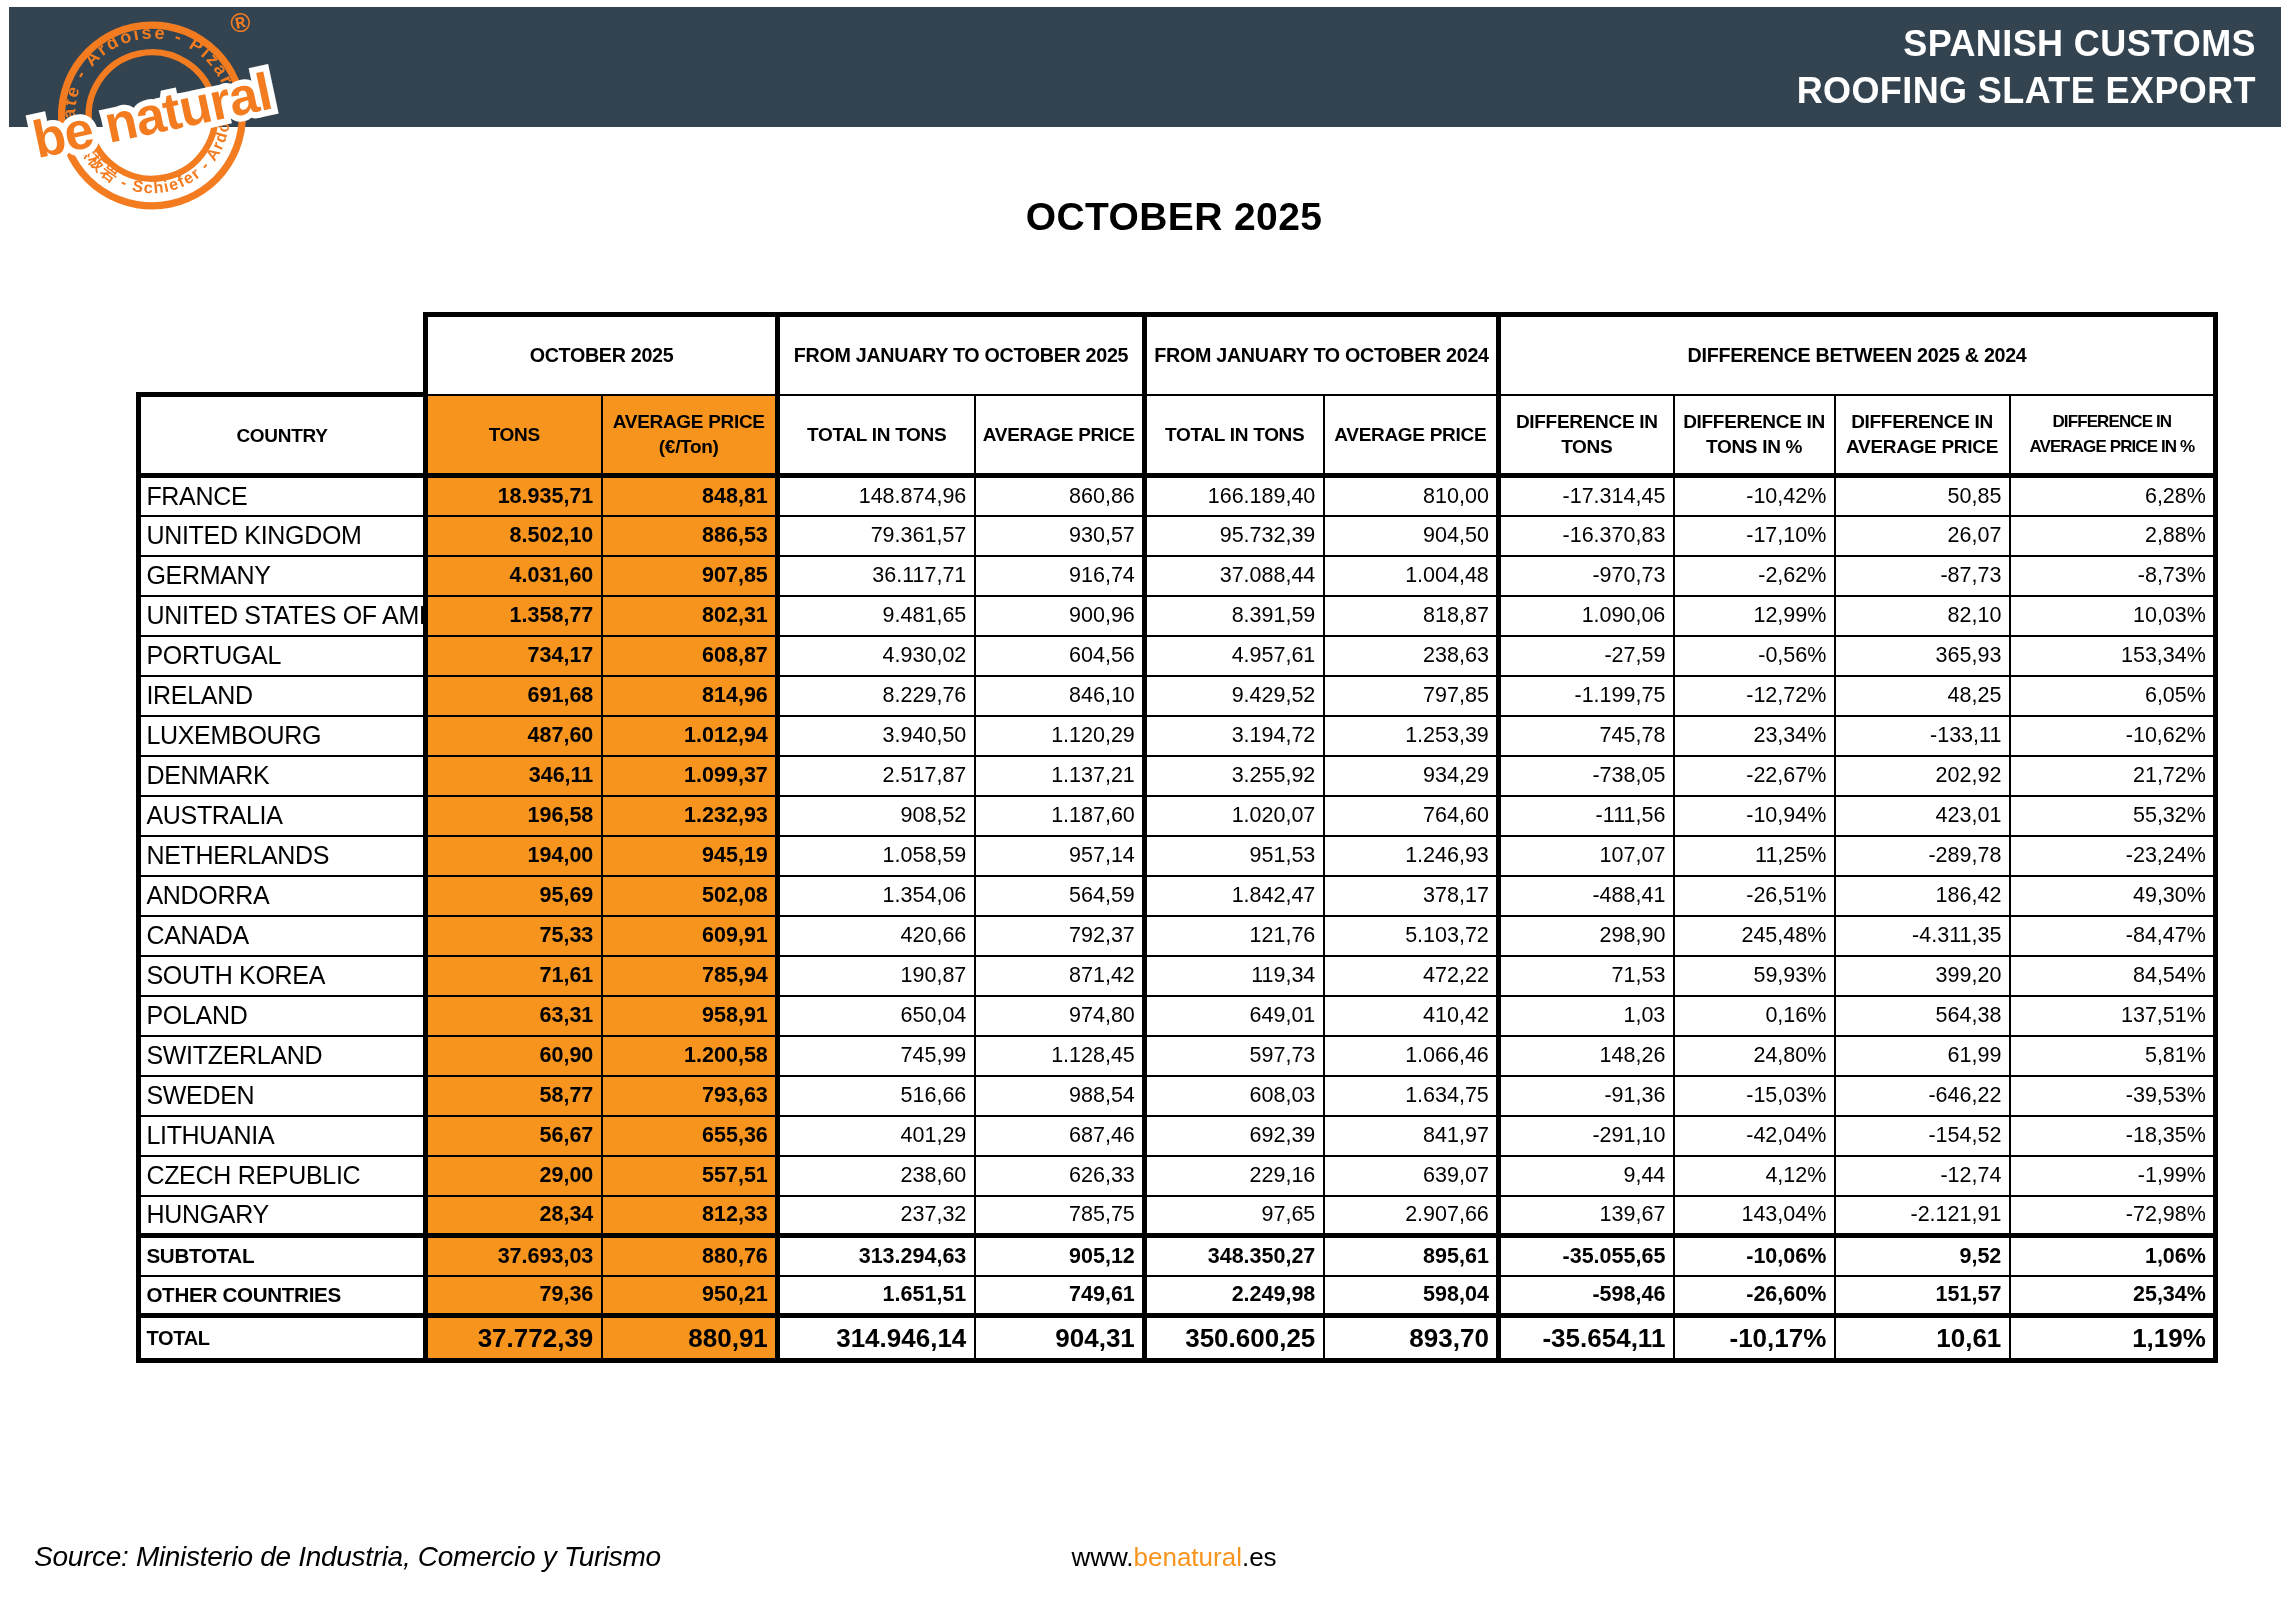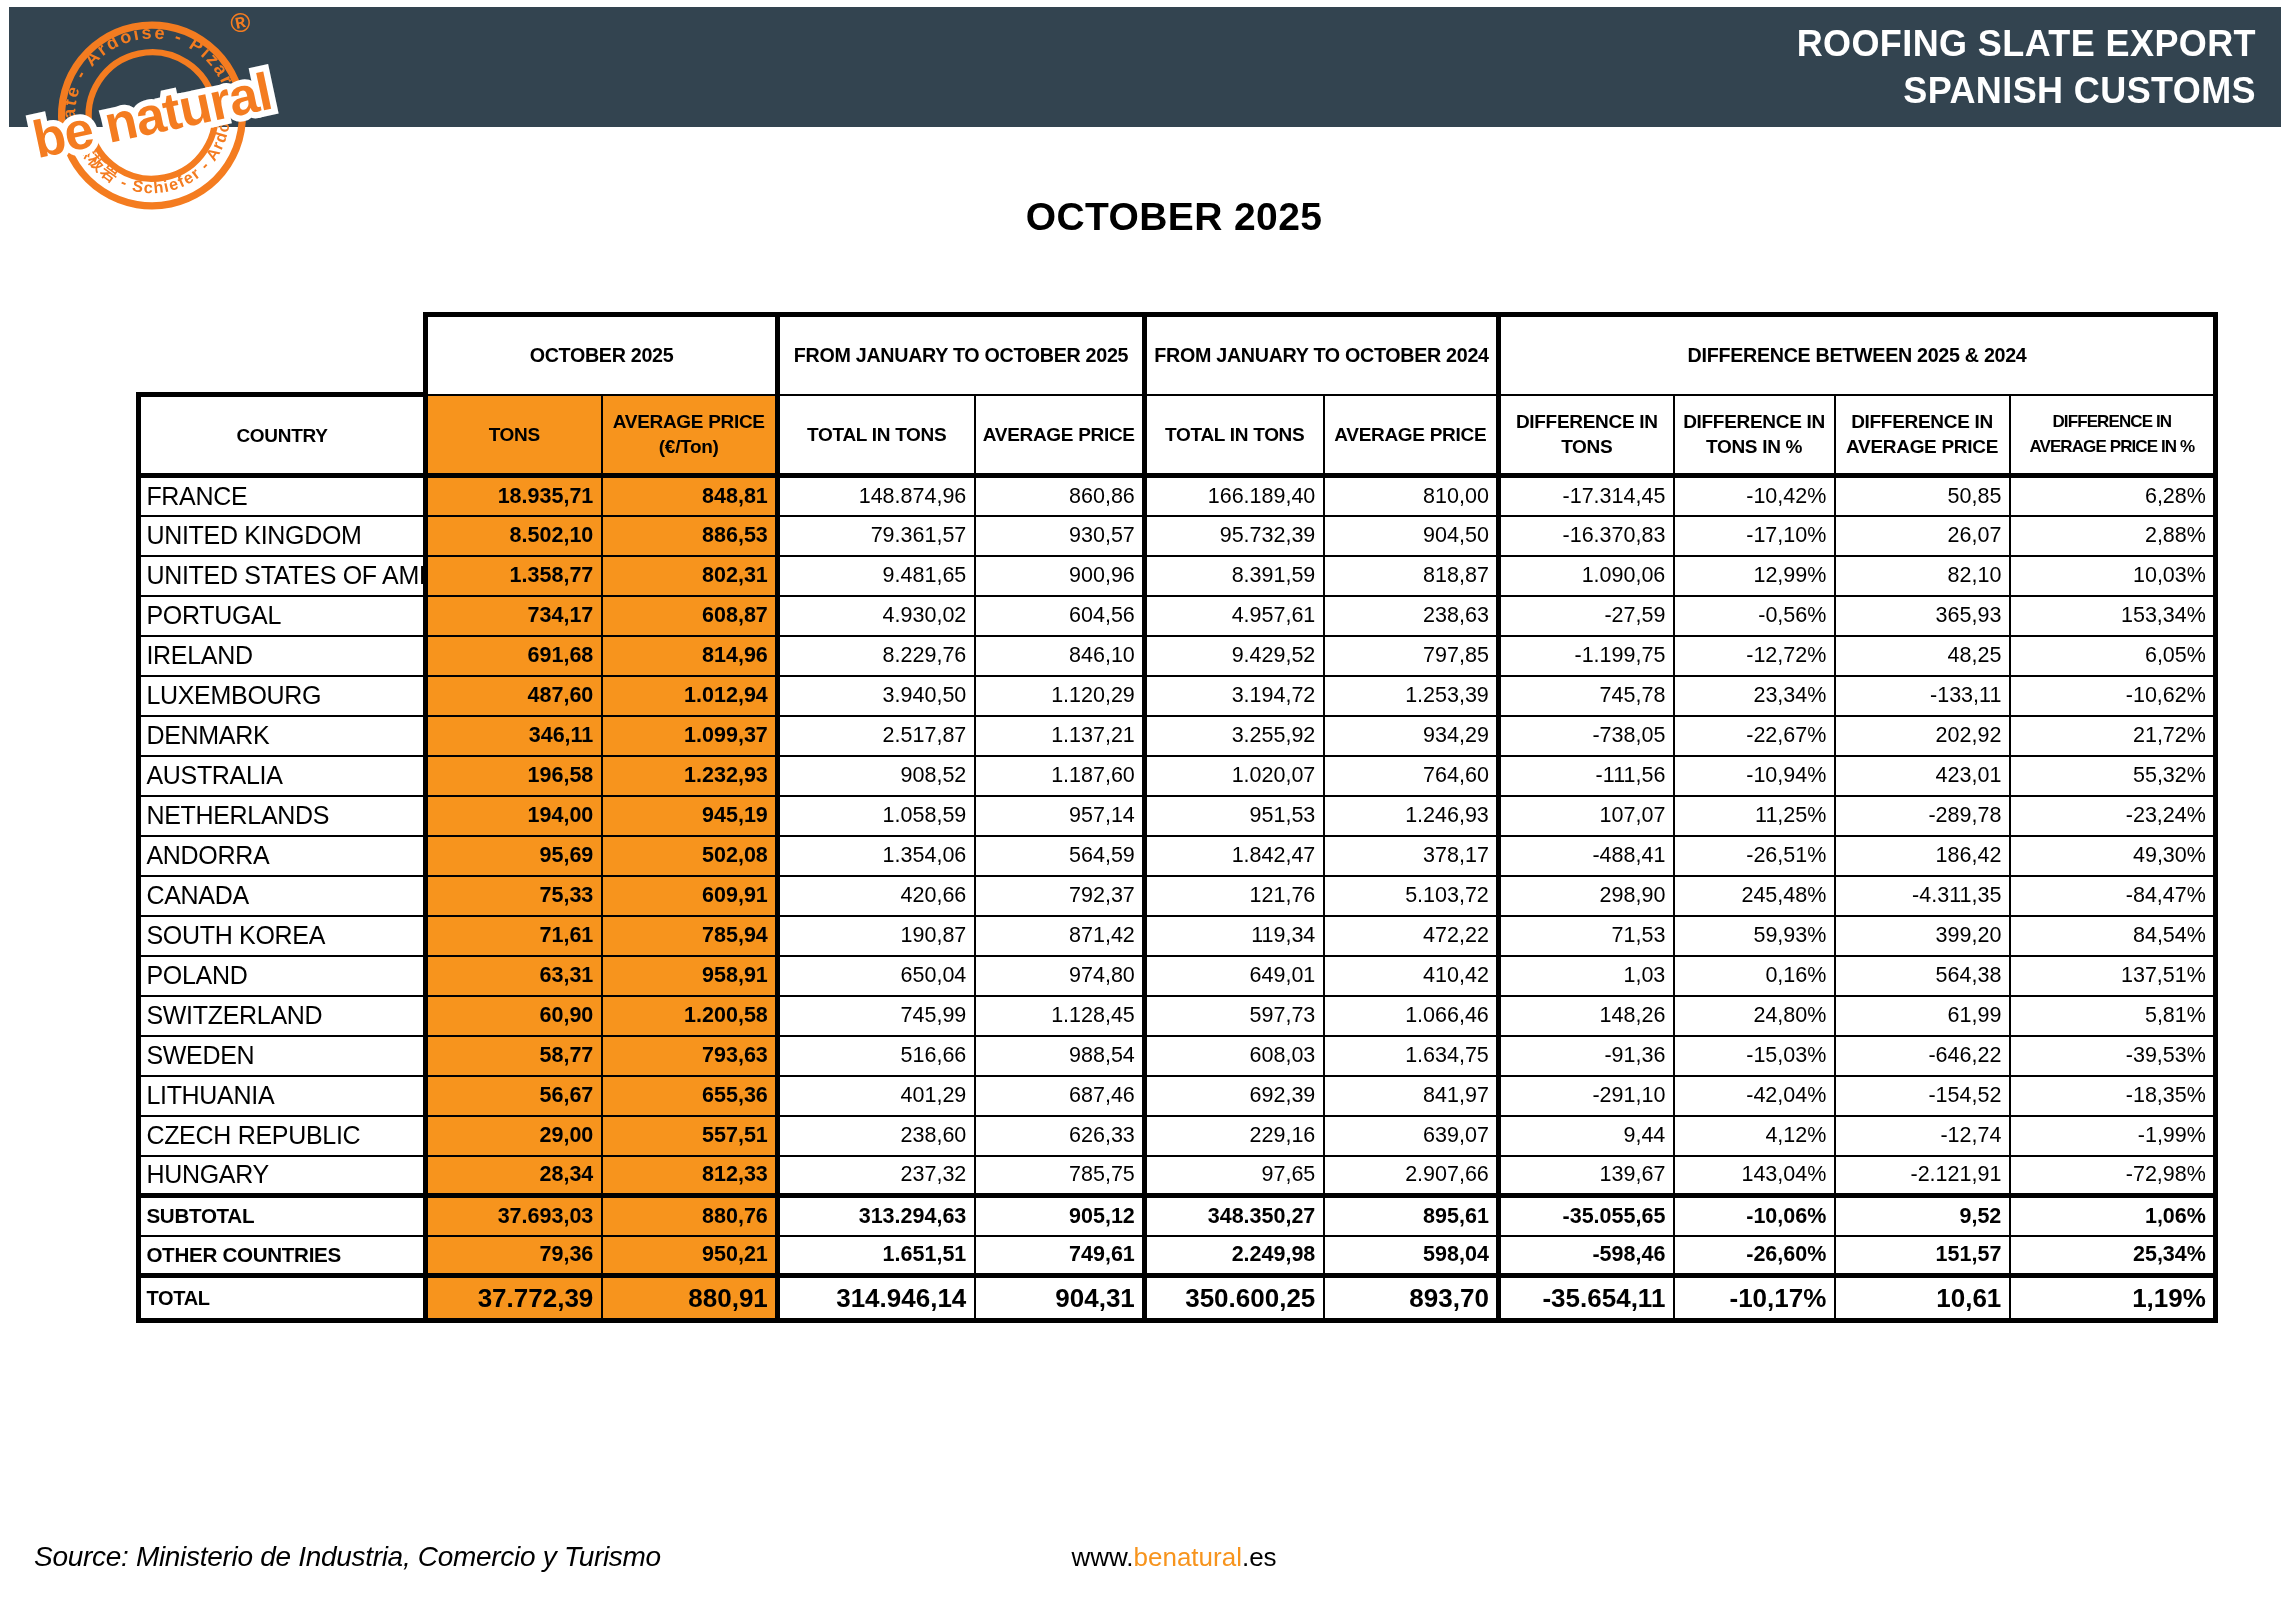--- a/index.html
+++ b/index.html
@@ -68,22 +68,22 @@
   .site .orange-part { color:#F7941D; }
   .source-note {
     position:absolute; left:34px; top:1541px;
     font-size:28px; font-style:italic; letter-spacing:-0.3px;
   }
 </style>
 </head>
 <body>
 
 <div class="topbar">
+  <div class="bar-line">SPANISH CUSTOMS</div>
   <div class="bar-line">ROOFING SLATE EXPORT</div>
-  <div class="bar-line">SPANISH CUSTOMS</div>
 </div>
 
 <svg class="logo" viewBox="0 0 310 250" aria-hidden="true">
   <g transform="rotate(-12 150 120)">
     <circle cx="150" cy="120" r="100" fill="none" stroke="#F47C20" stroke-width="8"></circle>
     <circle cx="150" cy="120" r="70" fill="none" stroke="#F47C20" stroke-width="7"></circle>
     <path id="arcTop" d="M 65,120 A 85,85 0 0 1 235,120" fill="none"></path>
     <path id="arcBot" d="M 64,120 A 86,86 0 0 0 236,120" fill="none"></path>
     <text font-size="20" font-weight="bold" fill="#F47C20" letter-spacing="2.5">
       <textPath href="#arcTop" startOffset="50%" text-anchor="middle">Slate - Ardoise - Pizarra</textPath>
@@ -161,20 +161,33 @@
           <td class="num blk">79.361,57</td>
           <td class="num">930,57</td>
           <td class="num blk">95.732,39</td>
           <td class="num">904,50</td>
           <td class="num blk">-16.370,83</td>
           <td class="num">-17,10%</td>
           <td class="num">26,07</td>
           <td class="num brk">2,88%</td>
         </tr>
         <tr class="data-row">
+          <td class="country blk">GERMANY</td>
+          <td class="num orange blk">4.031,60</td>
+          <td class="num orange">907,85</td>
+          <td class="num blk">36.117,71</td>
+          <td class="num">916,74</td>
+          <td class="num blk">37.088,44</td>
+          <td class="num">1.004,48</td>
+          <td class="num blk">-970,73</td>
+          <td class="num">-2,62%</td>
+          <td class="num">-87,73</td>
+          <td class="num brk">-8,73%</td>
+        </tr>
+        <tr class="data-row">
           <td class="country blk">UNITED STATES OF AMERICA</td>
           <td class="num orange blk">1.358,77</td>
           <td class="num orange">802,31</td>
           <td class="num blk">9.481,65</td>
           <td class="num">900,96</td>
           <td class="num blk">8.391,59</td>
           <td class="num">818,87</td>
           <td class="num blk">1.090,06</td>
           <td class="num">12,99%</td>
           <td class="num">82,10</td>

